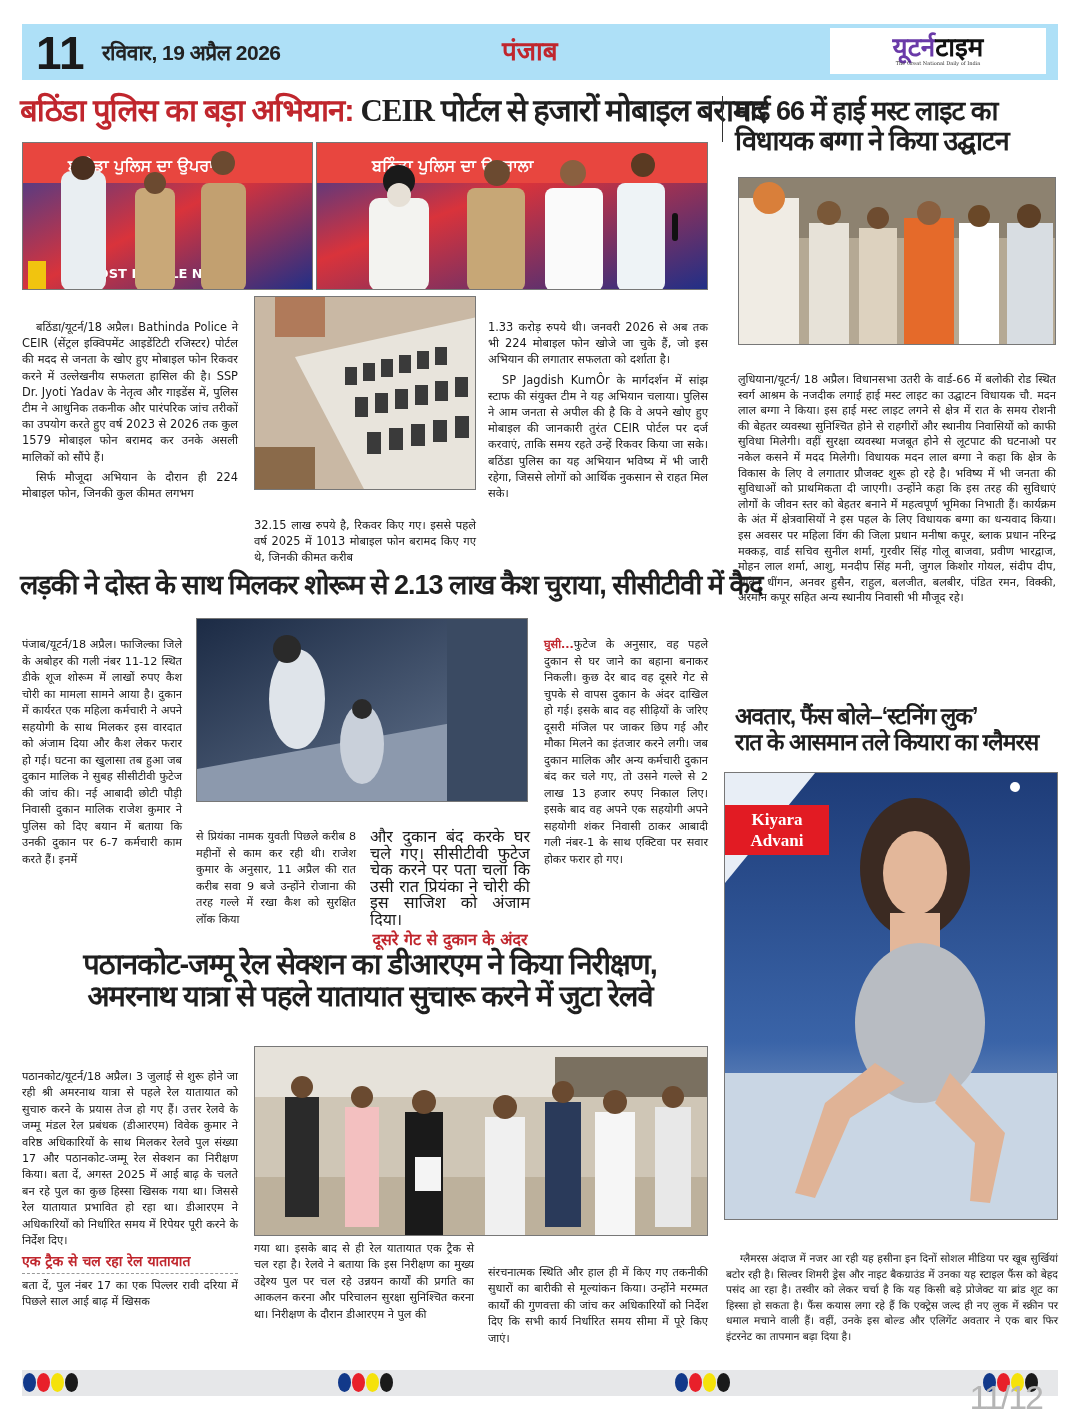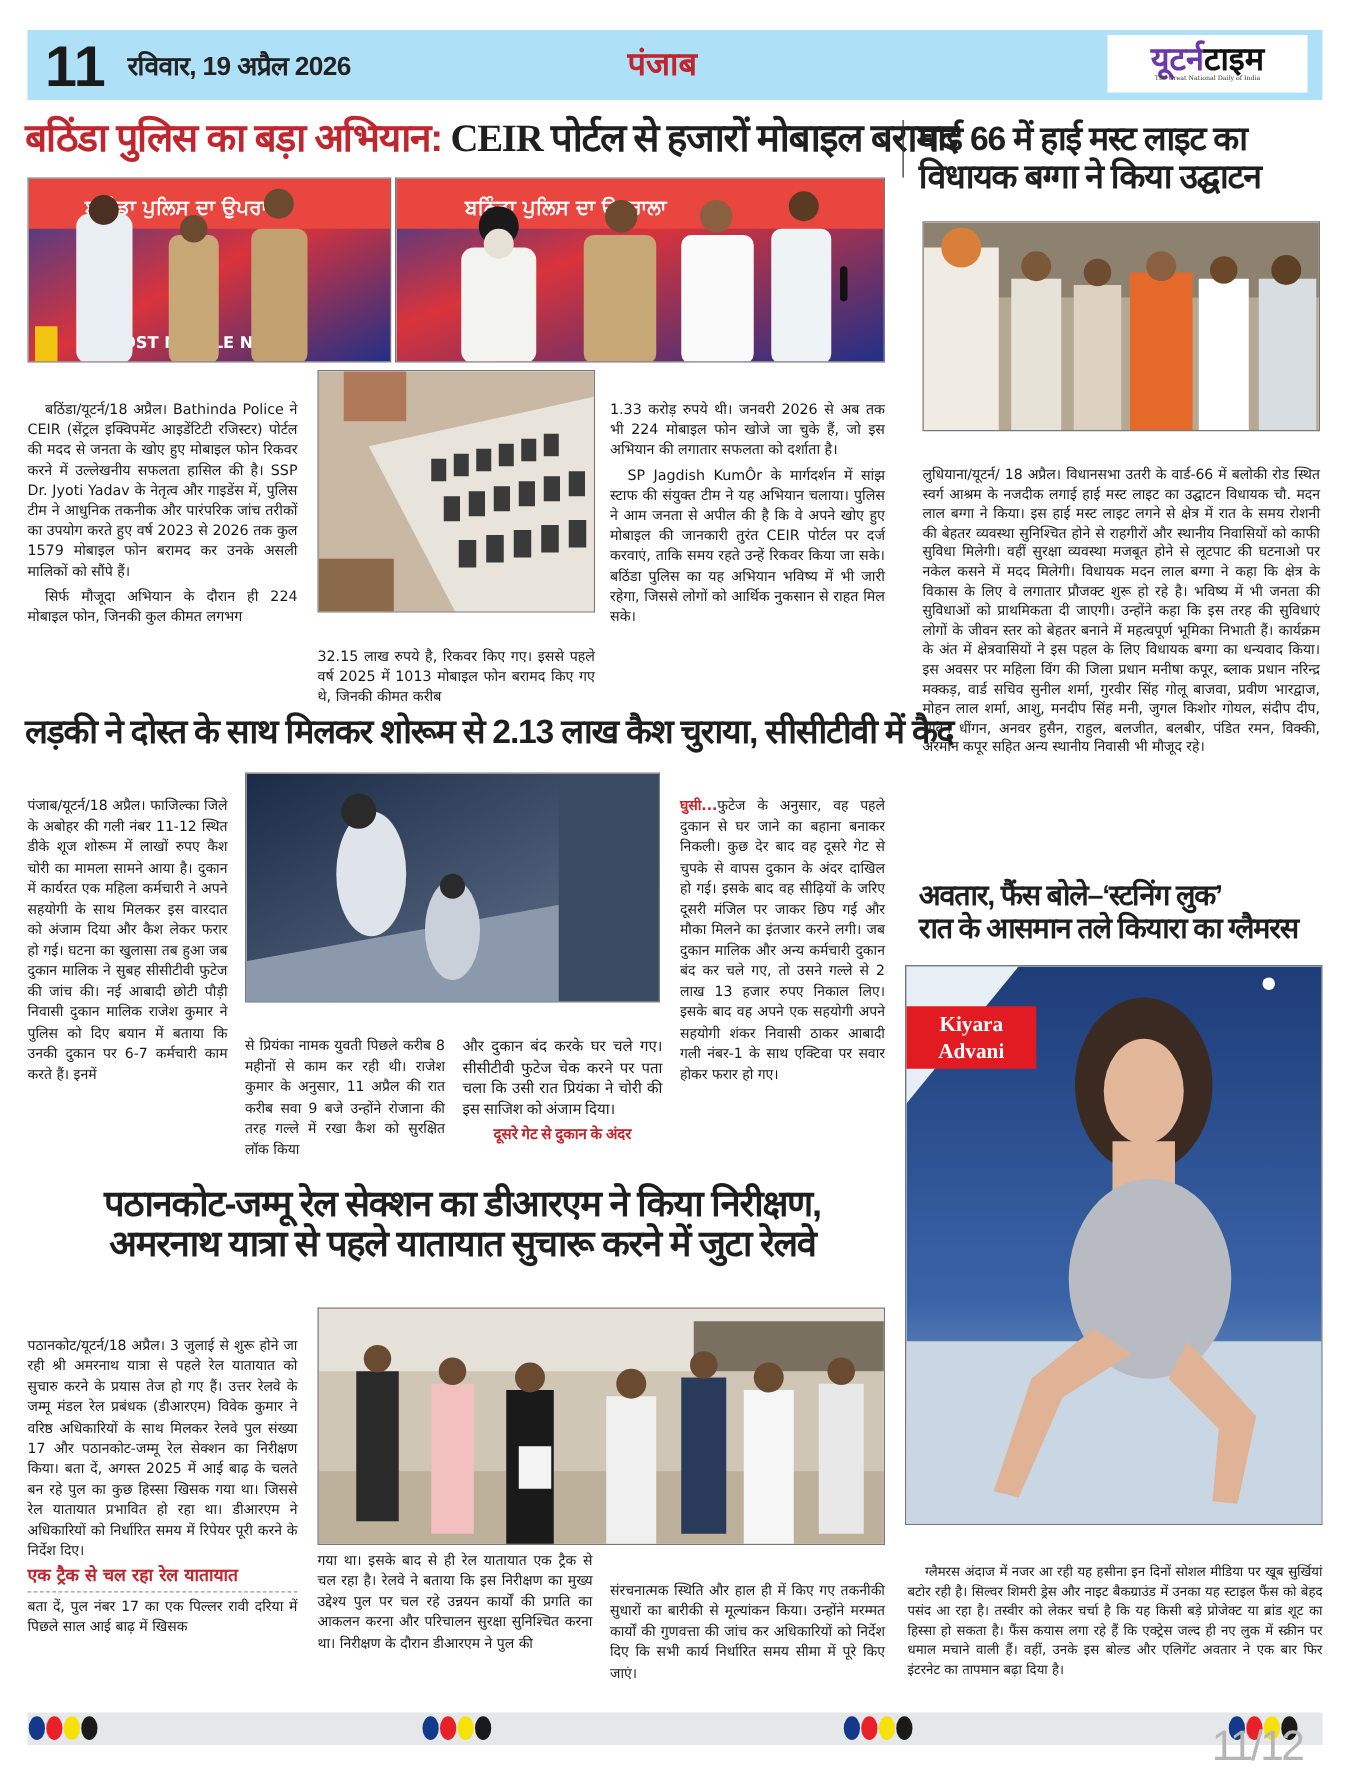--- a/index.html
+++ b/index.html
@@ -3,21 +3,21 @@
 <meta charset="utf-8">
 <style>
   * { box-sizing: border-box; margin: 0; padding: 0; }
   html, body { width: 1080px; height: 1416px; background: #ffffff; overflow: hidden; }
   body { font-family: "DejaVu Serif", serif; color: #1a1a1a; position: relative; }
 
   .masthead { position: absolute; left: 22px; top: 24px; width: 1036px; height: 56px; background: #aee0f7; }
   .page-no { position: absolute; left: 14px; top: 2px; font-family: Liberation Sans, sans-serif; font-weight: bold; font-size: 46px; color: #1a1a1a; }
   .date { position: absolute; left: 80px; top: 14px; font-family: "Liberation Sans", sans-serif; font-size: 21px; font-weight: bold; color: #222; letter-spacing: -0.5px; }
   .section { position: absolute; left: 480px; top: 8px; font-family: "Liberation Sans", sans-serif; font-size: 26px; font-weight: bold; color: #c0262d; }
-  .logo { position: absolute; right: 12px; top: 4px; width: 160px; height: 46px; background: #fff; text-align: center; }
+  .logo { position: absolute; right: 12px; top: 4px; width: 216px; height: 46px; background: #fff; text-align: center; }
   .logo .l1 { font-family: "Liberation Sans", sans-serif; font-weight: bold; font-size: 26px; color: #6a3aa8; }
   .logo .l2 { font-family: "Liberation Sans", sans-serif; font-weight: 900; font-size: 26px; color: #111; }
   .logo .tag { display: block; font-size: 5px; color: #333; margin-top: -4px; }
 
   .headline { position: absolute; font-family: "Liberation Sans", sans-serif; font-weight: bold; letter-spacing: -1px; line-height: 1.12; }
   .red { color: #c0262d; }
   .dark { color: #1f1f1f; }
 
   .col { position: absolute; font-family: "DejaVu Sans", sans-serif; font-size: 11.4px; line-height: 16.2px; text-align: justify; color: #1a1a1a; }
   .col p { text-indent: 14px; margin-top: 23px; }
@@ -185,21 +185,21 @@
     <circle cx="90" cy="30" r="14" fill="#2a2a2a"></circle>
     <ellipse cx="165" cy="125" rx="22" ry="40" fill="#c9d0da"></ellipse>
     <circle cx="165" cy="90" r="10" fill="#2a2a2a"></circle>
     <rect x="250" y="0" width="82" height="184" fill="#3a4a62"></rect>
   </svg>
 </div>
 
 <div class="col" style="left:196px;top:806px;width:160px;font-size:11.2px;line-height:16.5px;">
   <p style="text-indent:0">से प्रियंका नामक युवती पिछले करीब 8 महीनों से काम कर रही थी। राजेश कुमार के अनुसार, 11 अप्रैल की रात करीब सवा 9 बजे उन्होंने रोजाना की तरह गल्ले में रखा कैश को सुरक्षित लॉक किया</p>
 </div>
-<div class="col" style="left:370px;top:806px;width:160px;font-size:12px;line-height:16.5px;font-family:Liberation Serif, serif;">
+<div class="col" style="left:370px;top:806px;width:160px;font-size:16px;line-height:16.5px;">
   <p style="text-indent:0">और दुकान बंद करके घर चले गए। सीसीटीवी फुटेज चेक करने पर पता चला कि उसी रात प्रियंका ने चोरी की इस साजिश को अंजाम दिया।</p>
   <p class="sub" style="text-align:center;">दूसरे गेट से दुकान के अंदर</p>
 </div>
 <div class="col" style="left:544px;top:614px;width:164px;font-size:11.2px;line-height:16.5px;">
   <p style="text-indent:0"><span class="sub inline">घुसी...</span><span>फुटेज के अनुसार, वह पहले दुकान से घर जाने का बहाना बनाकर निकली। कुछ देर बाद वह दूसरे गेट से चुपके से वापस दुकान के अंदर दाखिल हो गई। इसके बाद वह सीढ़ियों के जरिए दूसरी मंजिल पर जाकर छिप गई और मौका मिलने का इंतजार करने लगी। जब दुकान मालिक और अन्य कर्मचारी दुकान बंद कर चले गए, तो उसने गल्ले से 2 लाख 13 हजार रुपए निकाल लिए। इसके बाद वह अपने एक सहयोगी अपने सहयोगी शंकर निवासी ठाकर आबादी गली नंबर-1 के साथ एक्टिवा पर सवार होकर फरार हो गए।</span></p>
 </div>
 
 <div class="headline dark" style="left:735px;top:704px;width:325px;font-size:23px;">
   <div>अवतार, फैंस बोले–‘स्टनिंग लुक’</div>
   <div>रात के आसमान तले कियारा का ग्लैमरस</div>

